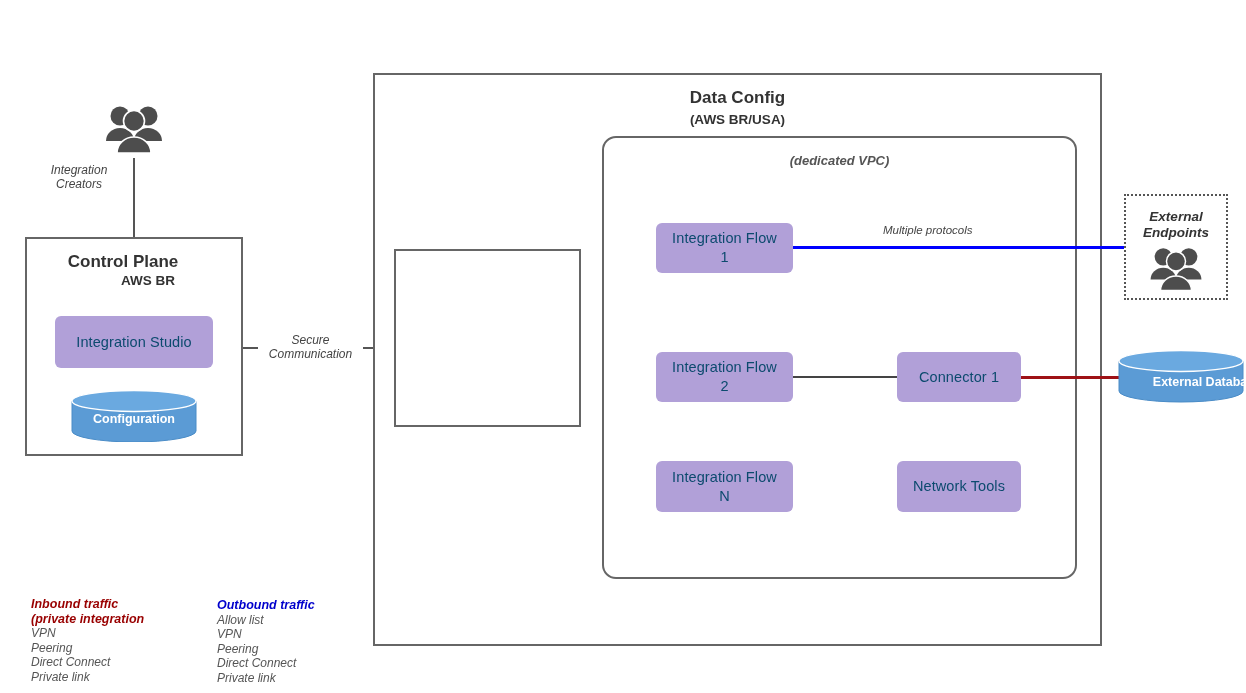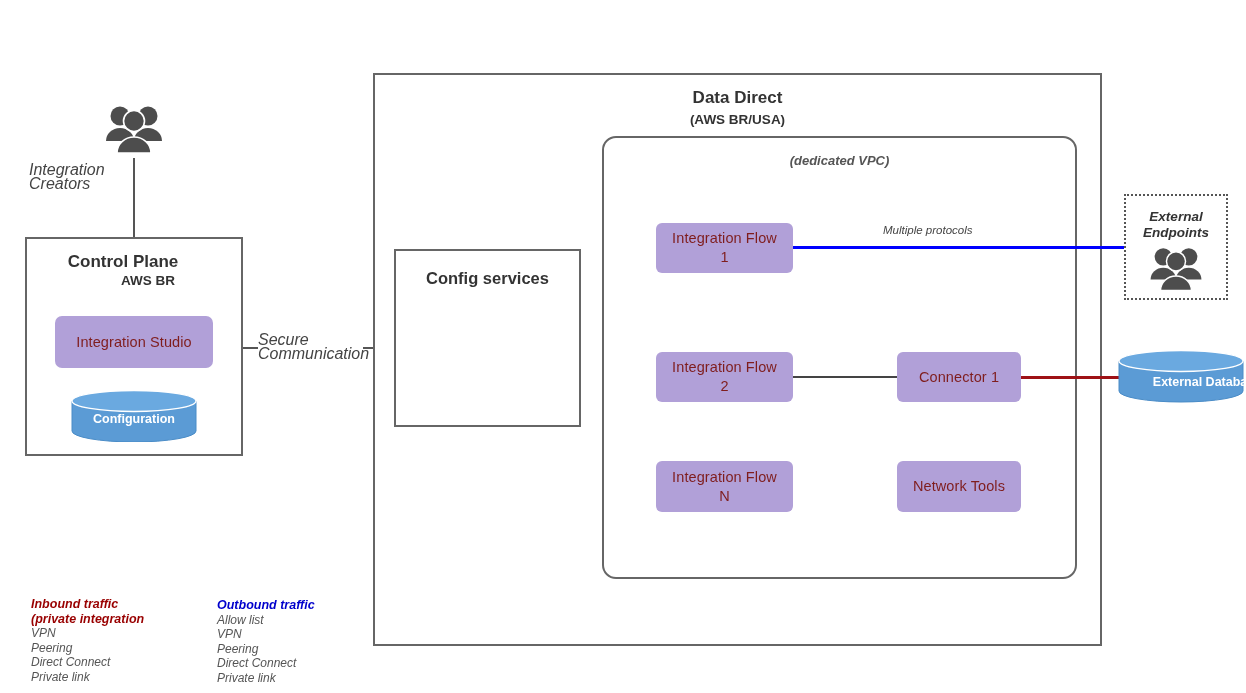--- a/index.html
+++ b/index.html
@@ -39,21 +39,21 @@
   }
 
   
   .purple-box {
     background: #b1a0d8;
     border-radius: 6px;
     display: flex;
     align-items: center;
     justify-content: center;
     text-align: center;
-    color: #7f1d1d;
+    color: #0c4a6e;
     font-size: 14.5px;
     line-height: 19px;
     letter-spacing: .1px;
   }
 
   
   .cylinder {
     position: absolute;
   }
   .cyl-label {
@@ -92,24 +92,24 @@
     font-style: italic;
     font-weight: bold;
     font-size: 13px;
     line-height: 15px;
     color: #555555;
     text-align: center;
     width: 100%;
   }
   .ital-label {
     font-style: italic;
-    font-size: 16px;
+    font-size: 12px;
     line-height: 14px;
     color: #444444;
-    text-align: left;
+    text-align: center;
   }
   .ext-ep-title {
     font-style: italic;
     font-weight: bold;
     font-size: 13.5px;
     line-height: 16px;
     color: #333333;
     text-align: center;
     width: 100%;
   }
@@ -173,45 +173,44 @@
     <div>Creators</div>
   </div>
 
   <div class="line-v" style="left:133px; top:158px; height:80px;"></div>
 
   <div class="abs plain-box" style="left:25px; top:237px; width:218px; height:219px;"></div>
 
   <div class="abs title-strong" style="left:14px; top:252px; width:218px;">Control Plane</div>
   <div class="abs title-sub" style="left:25px; top:273px; width:246px;">AWS BR</div>
 
-  <div class="abs purple-box" style="left:55px; top:316px; width:158px; height:52px;border-radius:7px;">
+  <div class="abs purple-box" style="left:55px; top:316px; width:158px; height:52px;">
     <span>Integration Studio</span>
   </div>
 
   <div class="cylinder" style="left:71px; top:390px; width:126px; height:52px;">
     <svg width="126" height="52" viewBox="0 0 126 52">
       <path d="M1 11 L1 41 a62 11 0 0 0 124 0 L125 11 z" fill="#5b9bd5" stroke="#4a8cc7" stroke-width="1"></path>
       <ellipse cx="63" cy="11" rx="62" ry="10.5" fill="#6aa9e0" stroke="#ffffff" stroke-width="1.4"></ellipse>
     </svg>
     <div class="cyl-label" style="top:22px;">Configuration</div>
   </div>
 
   <div class="line-h" style="left:243px; top:347px; width:130px;"></div>
   <div class="abs ital-label" style="left:258px; top:333px; width:105px; background:#ffffff;">
     <div>Secure</div>
     <div>Communication</div>
   </div>
 
   <div class="abs plain-box" style="left:373px; top:73px; width:729px; height:573px;"></div>
 
-  <div class="abs title-strong" style="left:373px; top:88px; width:729px;">Data Direct</div>
+  <div class="abs title-strong" style="left:373px; top:88px; width:729px;">Data Config</div>
   <div class="abs title-sub" style="left:373px; top:112px; width:729px;">(AWS BR/USA)</div>
 
   <div class="abs plain-box" style="left:394px; top:249px; width:187px; height:178px;"></div>
-  <div class="abs cfg-title" style="left:394px; top:269px; width:187px;">Config services</div>
 
   <div class="abs vpc-box" style="left:602px; top:136px; width:475px; height:443px;"></div>
   <div class="abs vpc-title" style="left:602px; top:153px; width:475px;">
     <div>(dedicated VPC)</div>
   </div>
 
   <div class="line-blue" style="left:792px; top:246px; width:332px;"></div>
   <div class="label-on-line" style="left:879px; top:224px;">Multiple protocols</div>
 
   <div class="line-thin" style="left:792px; top:376px; width:106px;"></div>

